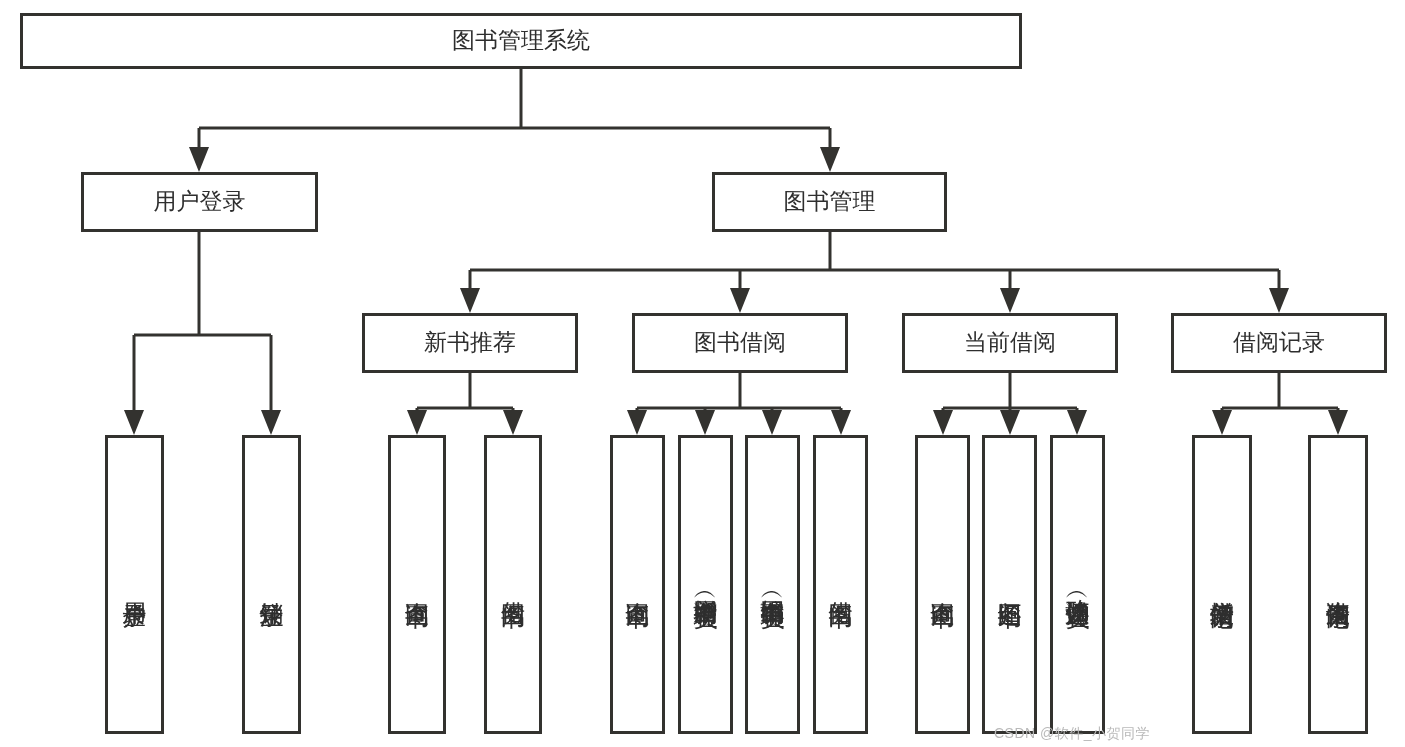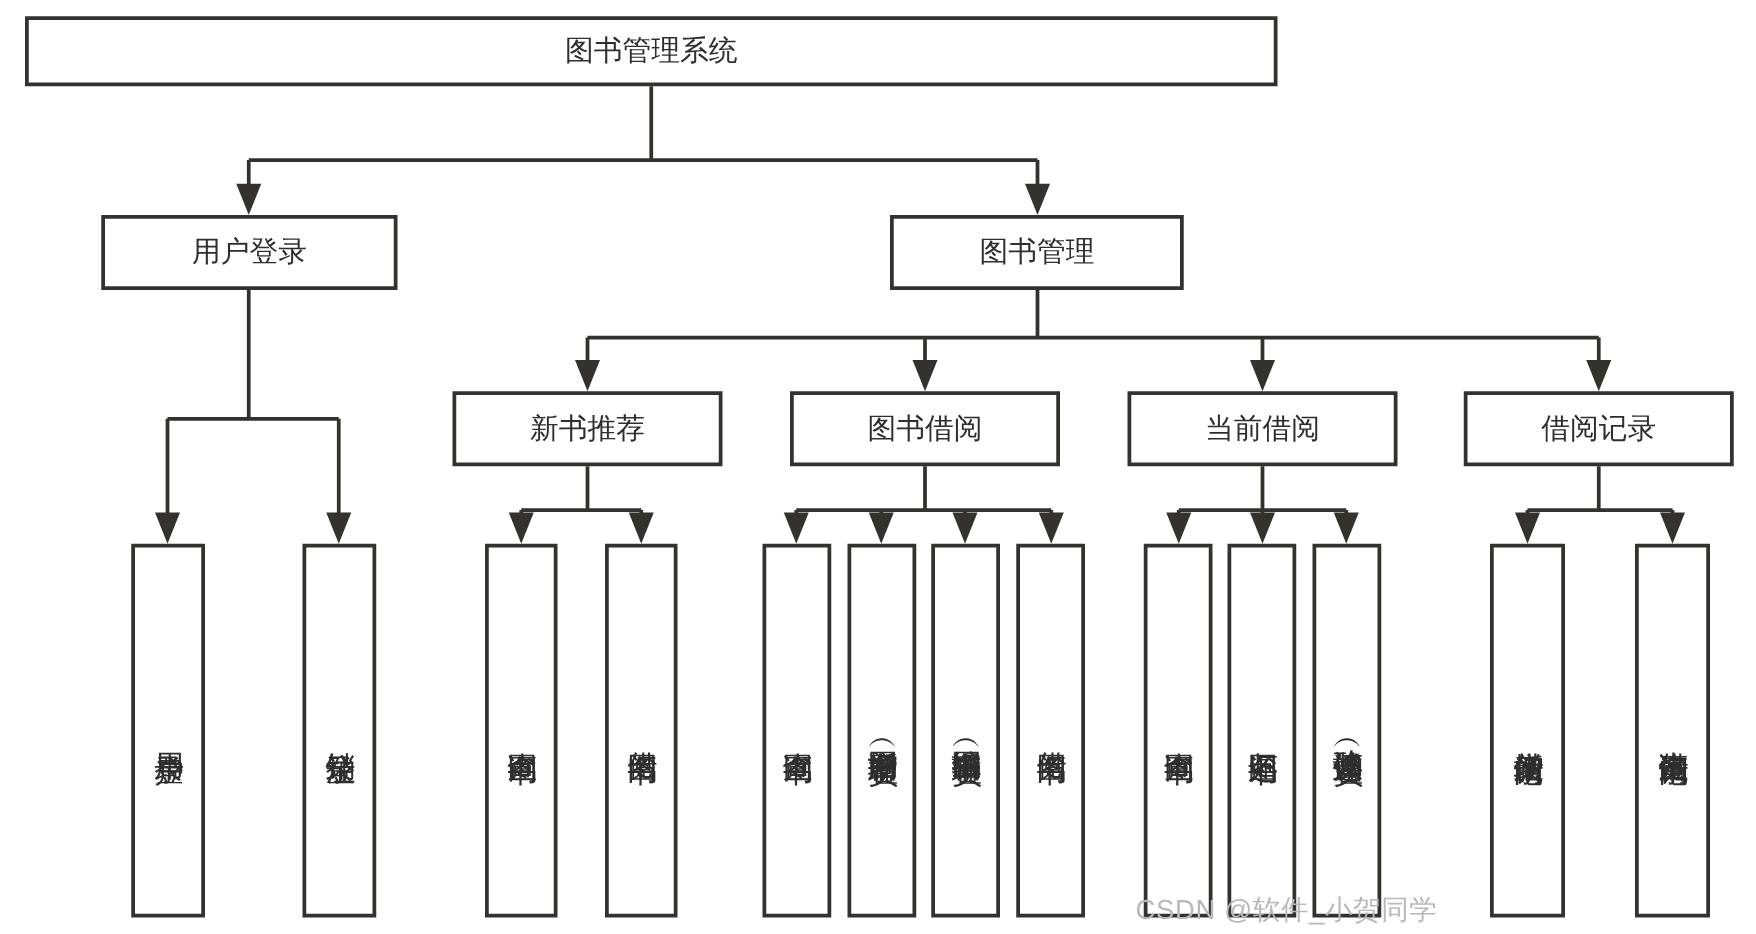--- a/index.html
+++ b/index.html
@@ -63,21 +63,21 @@
     align-items: center;
     justify-content: center;
     text-align: center;
     pointer-events: none;
   }
   .watermark {
     position: absolute;
     right: 8px;
     bottom: 4px;
     font-family: "Liberation Sans", "DejaVu Sans", sans-serif;
-    font-size: 22px;
+    font-size: 14px;
     color: #b9b9b9;
     white-space: nowrap;
     letter-spacing: 0.5px;
   }
 </style>
 </head>
 <body>
 
 <div id="diagram-root">
 

